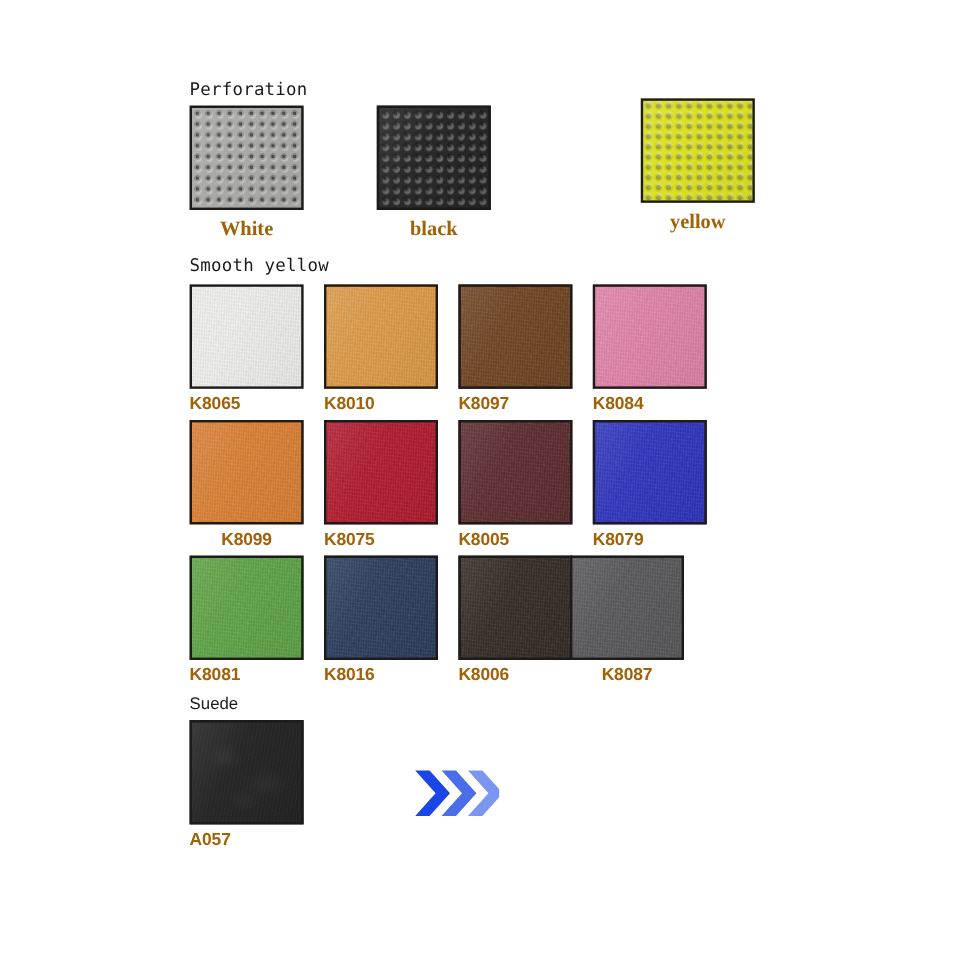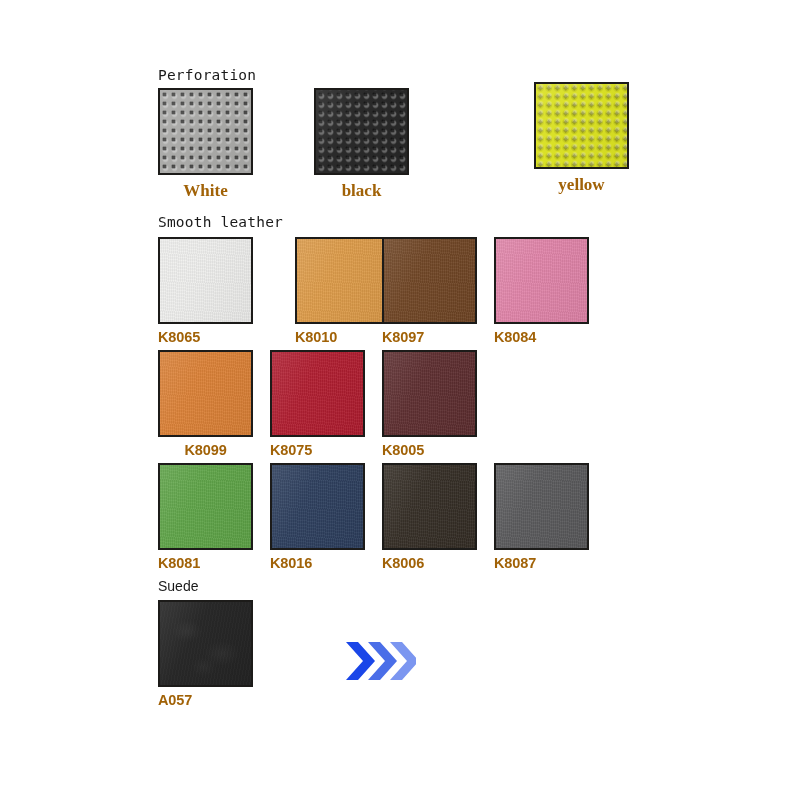--- a/index.html
+++ b/index.html
@@ -161,29 +161,29 @@
       </div>
       <div class="swatch-caption serif">black</div>
     </div>
     <div class="swatch-cell" style="left: 494px; top: 82px; margin-left: 40px;">
       <div class="swatch-chip" style="background: rgb(217, 224, 33);">
         <div class="grain grain-dimple"></div>
         <div class="chip-shade"></div>
       </div>
       <div class="swatch-caption serif">yellow</div>
     </div>
-    <div class="section-heading" style="left: 158px; top: 214px;">Smooth leather</div>
+    <div class="section-heading" style="left: 158px; top: 214px;">Smooth yellow</div>
     <div class="swatch-cell" style="left: 158px; top: 237px;">
       <div class="swatch-chip" style="background: rgb(238, 238, 236);">
         <div class="grain grain-leather"></div>
         <div class="chip-shade"></div>
       </div>
       <div class="swatch-caption">K8065</div>
     </div>
-    <div class="swatch-cell" style="left: 270px; top: 237px; margin-left: 25px;">
+    <div class="swatch-cell" style="left: 270px; top: 237px;">
       <div class="swatch-chip" style="background: rgb(221, 154, 71);">
         <div class="grain grain-leather"></div>
         <div class="chip-shade"></div>
       </div>
       <div class="swatch-caption">K8010</div>
     </div>
     <div class="swatch-cell" style="left: 382px; top: 237px;">
       <div class="swatch-chip" style="background: rgb(111, 68, 35);">
         <div class="grain grain-leather"></div>
         <div class="chip-shade"></div>
@@ -211,20 +211,27 @@
       </div>
       <div class="swatch-caption">K8075</div>
     </div>
     <div class="swatch-cell" style="left: 382px; top: 350px;">
       <div class="swatch-chip" style="background: rgb(92, 44, 46);">
         <div class="grain grain-leather"></div>
         <div class="chip-shade"></div>
       </div>
       <div class="swatch-caption">K8005</div>
     </div>
+    <div class="swatch-cell" style="left: 494px; top: 350px;">
+      <div class="swatch-chip" style="background: rgb(46, 52, 189);">
+        <div class="grain grain-leather"></div>
+        <div class="chip-shade"></div>
+      </div>
+      <div class="swatch-caption">K8079</div>
+    </div>
     <div class="swatch-cell" style="left: 158px; top: 463px;">
       <div class="swatch-chip" style="background: rgb(93, 163, 70);">
         <div class="grain grain-leather"></div>
         <div class="chip-shade"></div>
       </div>
       <div class="swatch-caption">K8081</div>
     </div>
     <div class="swatch-cell" style="left: 270px; top: 463px;">
       <div class="swatch-chip" style="background: rgb(43, 61, 92);">
         <div class="grain grain-leather"></div>
@@ -232,21 +239,21 @@
       </div>
       <div class="swatch-caption">K8016</div>
     </div>
     <div class="swatch-cell" style="left: 382px; top: 463px;">
       <div class="swatch-chip" style="background: rgb(51, 44, 36);">
         <div class="grain grain-leather"></div>
         <div class="chip-shade"></div>
       </div>
       <div class="swatch-caption">K8006</div>
     </div>
-    <div class="swatch-cell" style="left: 494px; top: 463px;">
+    <div class="swatch-cell" style="left: 475px; top: 463px; text-align: center;">
       <div class="swatch-chip" style="background: rgb(88, 88, 90);">
         <div class="grain grain-leather"></div>
         <div class="chip-shade"></div>
       </div>
       <div class="swatch-caption">K8087</div>
     </div>
     <div class="section-heading sans" style="left: 158px; top: 578px;">Suede</div>
     <div class="swatch-cell" style="left: 158px; top: 600px;">
       <div class="swatch-chip" style="background: rgb(36, 36, 36);">
         <div class="grain grain-suede"></div>

